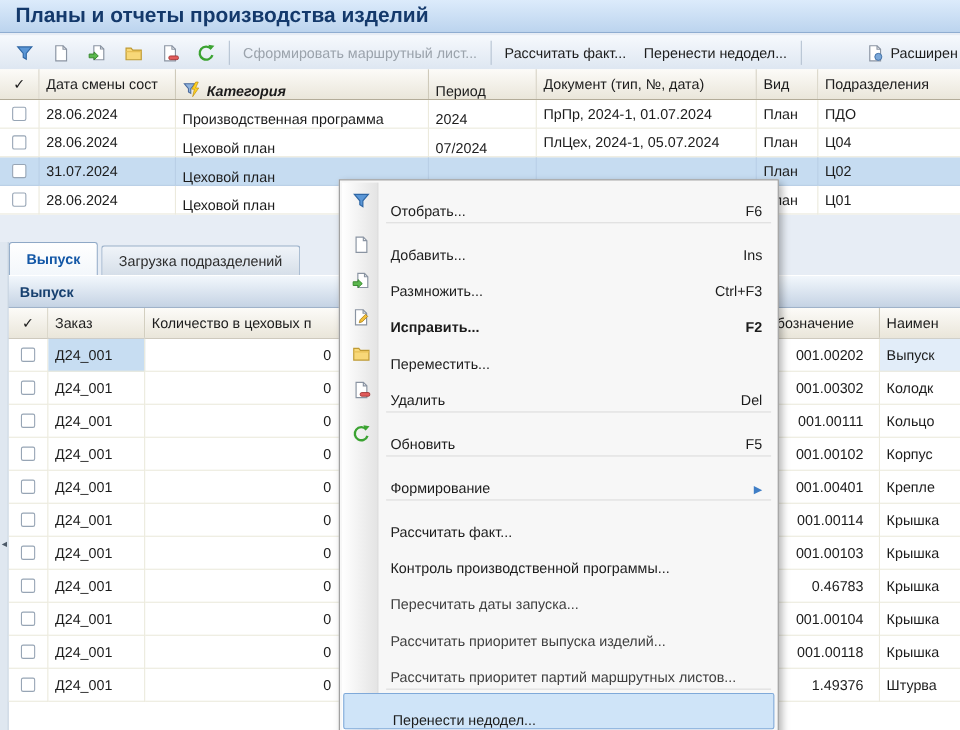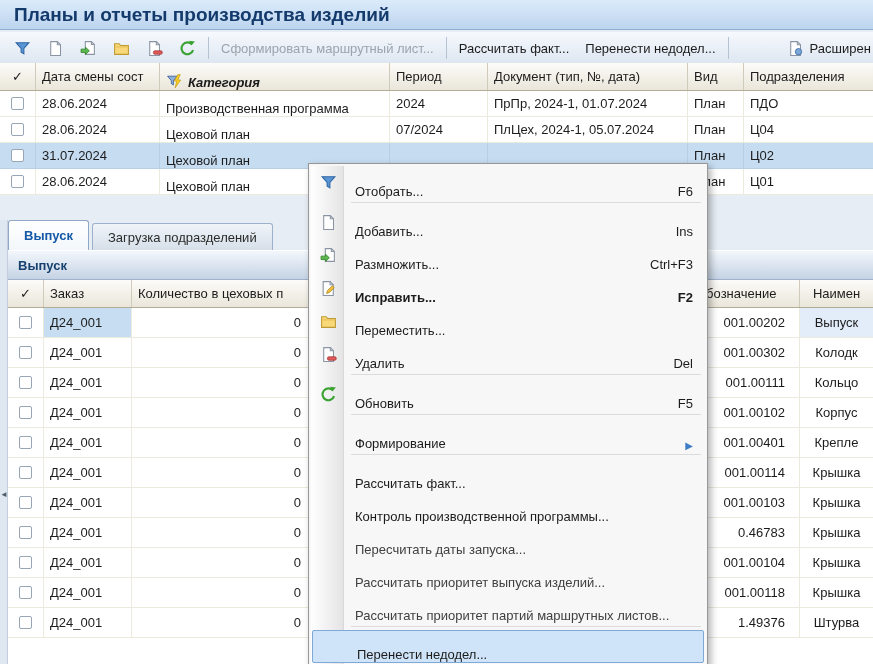--- a/index.html
+++ b/index.html
@@ -40,21 +40,21 @@
 
   
   .t1 { position:absolute; top:63px; left:0; width:873px; background:#fff; }
   .trow { display:flex; background:#fff; }
   .trow .td { height:26px; }
   .trow.sel { background:#c6dcf1; }
   .trow.sel .td { border-color:#b9cfe6; }
   .c-check { width:36px; justify-content:center; padding:0; }
   .c-date { width:124px; }
   .c-cat { width:230px;align-items:flex-end; }
-  .c-period { width:98px; }
+  .c-period { width:98px;align-items:flex-end; }
   .c-doc { width:200px; }
   .c-kind { width:56px; }
   .c-div { flex:1; border-right:none; }
   .cat-label { font-weight:bold; font-style:italic; }
 
   
   .splitter { position:absolute; left:0; top:220px; bottom:0; width:8px;
     background:#dfe7f0; border-right:1px solid #c3cfdd; }
   .collapse-arrow { position:absolute; top:270px; left:0; font-size:8px; color:#4d5a68; }
 
@@ -77,21 +77,21 @@
   .t2 { position:absolute; top:280px; left:8px; right:0; bottom:0; background:#fff; }
   .t2row { display:flex; background:#fff; }
   .t2row .td { height:30px; }
   .c2-check { width:36px; justify-content:center; padding:0; }
   .c2-order { width:88px; }
   .c2-qty { width:180px; }
   .c2-qty.td { justify-content:flex-end; padding-right:10px; }
   .c2-fill { width:378px; }
   .c2-desig { width:110px; }
   .c2-desig.td { justify-content:flex-end; padding-right:14px; }
-  .c2-name { flex:1; border-right:none;justify-content:center; }
+  .c2-name { flex:1; border-right:none; }
   .t2row.sel .c2-order { background:#c7ddf2; }
   .t2row.sel .c2-name { background:#e2edf9; }
 
   
   .menu { position:absolute; left:308px; top:163px; width:400px; min-height:515px;
     background:#f7f7f7; border:1px solid #979797; padding:2px;
     box-shadow:3px 3px 7px rgba(0,0,0,.3); z-index:10; }
   .menu::before { content:""; position:absolute; left:2px; top:2px; bottom:2px;
     width:32px; background:linear-gradient(90deg,#ffffff,#e4e4e4);
     border-right:1px solid #d8d8d8; z-index:0; }

